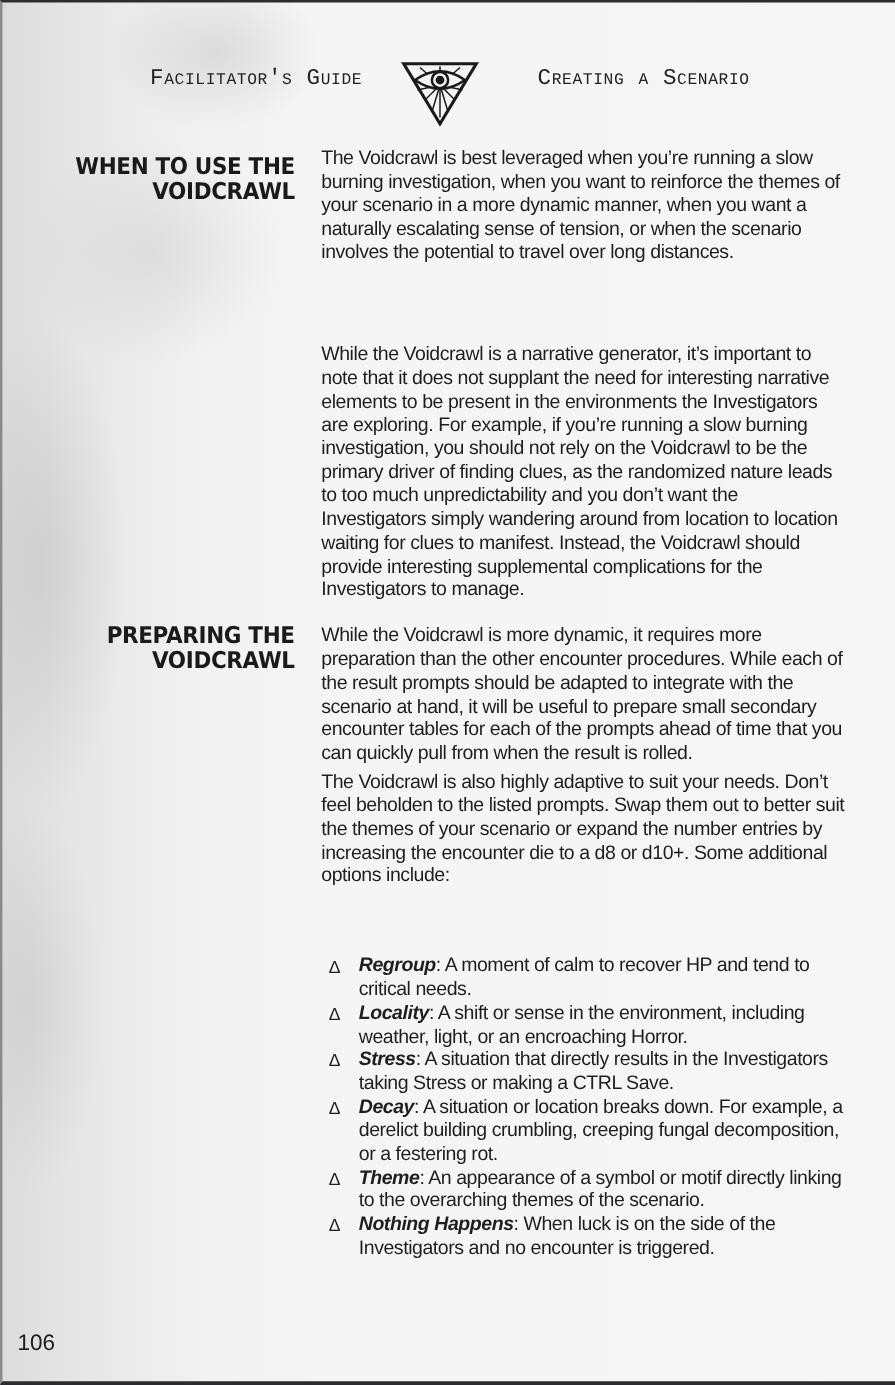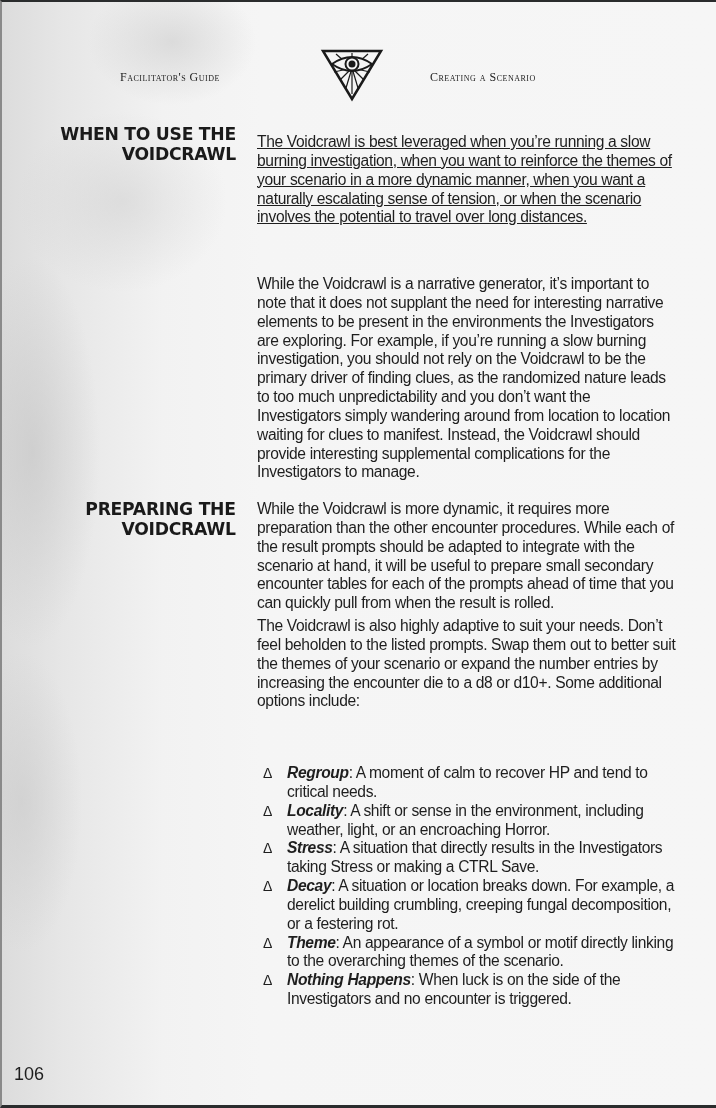--- a/index.html
+++ b/index.html
@@ -16,44 +16,44 @@
       radial-gradient(ellipse 90px 260px at 30px 450px, rgba(195,195,195,0.6), rgba(195,195,195,0) 75%),
       radial-gradient(ellipse 80px 200px at 20px 800px, rgba(200,200,200,0.55), rgba(200,200,200,0) 75%),
       radial-gradient(ellipse 140px 120px at 120px 200px, rgba(205,205,205,0.5), rgba(205,205,205,0) 75%),
       linear-gradient(to right, #dcdcdc 0px, #e6e6e6 60px, #f2f2f2 160px, #f5f5f5 260px, #f6f6f6 716px);
     border-top: 2px solid #2a2c2d;
     border-left: 2px solid #8a8a8a;
     border-bottom: 3px solid #2a2c2d;
     box-sizing: border-box;
   }
   .running-head {
-    position: absolute; top: 68px;
-    font-family: Liberation Serif, serif;
-    font-size: 12px; letter-spacing: 0.5px;
+    position: absolute; top: 51px;
+    font-family: Liberation Mono, monospace;
+    font-size: 18px; letter-spacing: 0.5px;
     font-variant: small-caps; font-weight: normal; color: #222;
   }
   .rh-left { left: 118px; }
   .rh-right { left: 428px; }
   .eye-emblem { position: absolute; left: 318px; top: 46px; width: 64px; height: 54px; }
   .side-heading {
     position: absolute; right: 480px; text-align: right;
     font-family: "DejaVu Sans", sans-serif; font-weight: bold;
     font-size: 18.5px; line-height: 20px; letter-spacing: -0.3px;
     text-transform: uppercase; color: #1a1a1a;
     transform: scaleX(0.93); transform-origin: right center;
   }
   .h1 { top: 122px; }
   .h2 { top: 497px; }
   .body-col {
     position: absolute; left: 255px; width: 420px;
     font-size: 15.6px; line-height: 18.85px; color: #1e1e1e;
     letter-spacing: -0.35px;
   }
   .body-col p { margin: 0; }
-  .p1 { top: 131px; text-decoration: underline; }
+  .p1 { top: 116px; }
   .p2 { top: 273px; }
   .p3 { top: 498px; }
   .p4 { top: 615px; }
   .bullets {
     position: absolute; left: 255px; top: 762px; width: 420px;
     font-size: 15.6px; line-height: 18.85px; letter-spacing: -0.35px;
     list-style: none; margin: 0; padding: 0; color: #1e1e1e;
   }
   .bullets li { position: relative; padding-left: 30px; }
   .bullets .delta { position: absolute; left: 6px; top: 0; font-size: 14px; }

